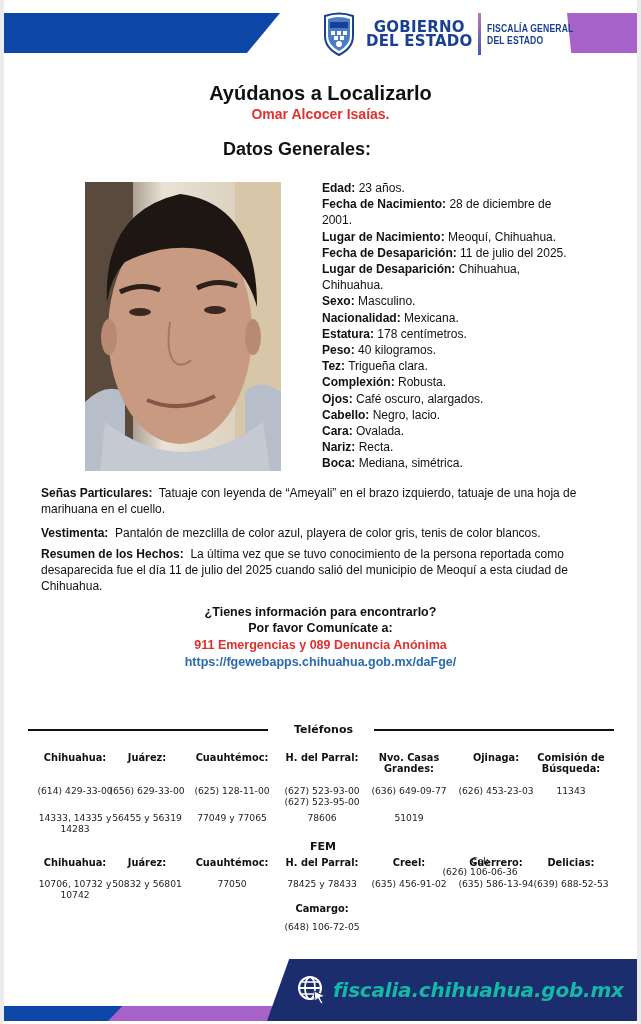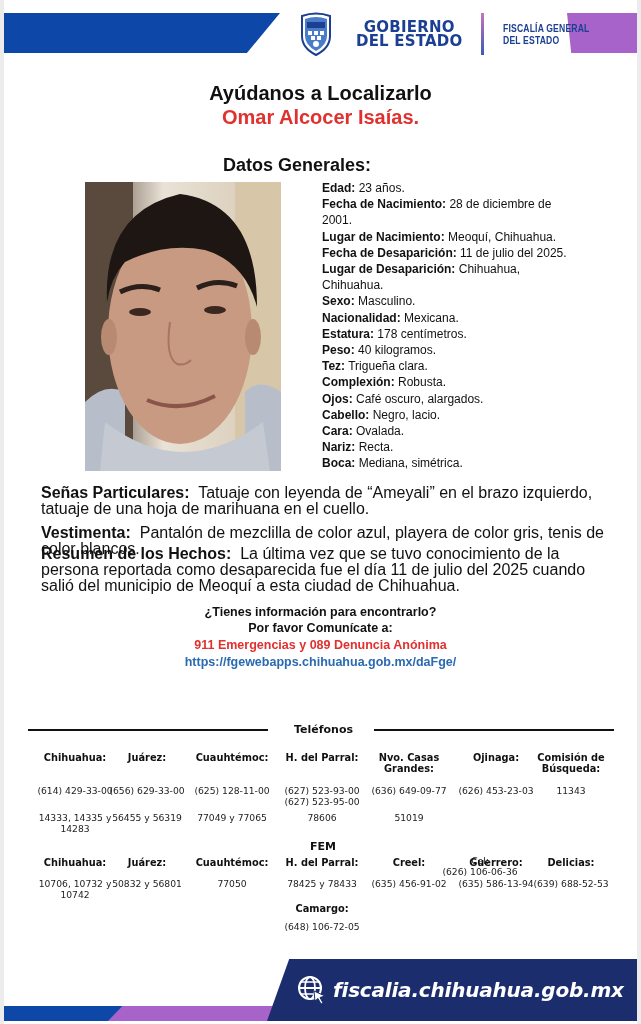--- a/index.html
+++ b/index.html
@@ -5,63 +5,63 @@
   * { box-sizing: border-box; margin: 0; padding: 0; }
   html, body { width: 641px; height: 1024px; background: #ececec; overflow: hidden; }
   body { font-family: "Liberation Sans", sans-serif; color: #111; position: relative; }
   .page { position: absolute; left: 4px; top: 0; width: 633px; height: 1024px; background: #ffffff; }
 
   
   .hdr-blue { position: absolute; left: 0; top: 13px; width: 276px; height: 40px; background: #0d47a8;
               clip-path: polygon(0 0, 100% 0, 88% 100%, 0 100%); }
   .hdr-purple { position: absolute; right: 0; top: 13px; width: 70px; height: 40px; background: #a763c9;
               clip-path: polygon(0 0, 100% 0, 100% 100%, 6% 100%); }
-  .logo { position: absolute; left: 295px; top: 12px; display: flex; align-items: center; gap: 13px; }
+  .logo { position: absolute; left: 318px; top: 12px; display: flex; align-items: center; }
   .shield { width: 34px; height: 44px; }
   .gob { margin-left: 10px; font-family: "DejaVu Sans", sans-serif; font-weight: bold; color: #1b3f92;
          font-size: 15px; line-height: 14px; text-align: center; letter-spacing: 0.2px; }
   .vbar { width: 3px; height: 42px; margin: 0 6px; background: linear-gradient(#c576b8, #3c5bb3); }
   .fisc { font-family: "Liberation Sans", sans-serif; font-weight: bold; font-size: 10.5px; line-height: 12px;
           color: #1b3f92; transform: scaleX(0.82); transform-origin: left center; letter-spacing: 0.2px; }
 
   
   .t1 { position: absolute; top: 82px; left: 0; width: 633px; text-align: center; font-weight: bold; font-size: 20px; }
-  .t2 { position: absolute; top: 106px; left: 0; width: 633px; text-align: center; font-weight: bold; font-size: 20px; color: #e0312f; }
-  .t3 { position: absolute; top: 139px; left: 0; width: 586px; text-align: center; font-weight: bold; font-size: 18px; margin-top: 16px; }
+  .t2 { position: absolute; top: 106px; left: 0; width: 633px; text-align: center; font-weight: bold; font-size: 14px; color: #e0312f; }
+  .t3 { position: absolute; top: 139px; left: 0; width: 586px; text-align: center; font-weight: bold; font-size: 18px; }
 
   
   .photo { position: absolute; left: 81px; top: 182px; width: 196px; height: 289px; overflow: hidden;
            background: linear-gradient(90deg, #4c3d33 0%, #6b5a4c 8%, #e9e2d6 40%, #dcd0bd 80%, #b9a58a 100%); }
   .photo svg { width: 100%; height: 100%; display: block; }
 
   
   .details { position: absolute; left: 318px; top: 180px; width: 260px; font-size: 12px; line-height: 16.2px; }
   .details b { font-weight: bold; }
 
-  .para { position: absolute; left: 37px; width: 570px; font-size: 16px; line-height: 16px; }
+  .para { position: absolute; left: 37px; width: 570px; font-size: 12px; line-height: 16px; }
   .para b { font-weight: bold; }
 
   .cta { position: absolute; left: 0; width: 633px; text-align: center; font-weight: bold; font-size: 12.5px; line-height: 16.5px; }
   .red { color: #e0312f; }
   .link { color: #2a6ab0; }
 
   
   .line { position: absolute; height: 2px; background: #111; }
   .sec-title { position: absolute; font-family: "DejaVu Sans", sans-serif; font-weight: bold; font-size: 11px; }
   .cell { position: absolute; font-family: "DejaVu Sans", sans-serif; font-size: 9.2px; line-height: 11px; text-align: center; color: #222; transform: translateX(-50%); white-space: nowrap; }
   .cell.h { font-weight: bold; font-size: 9.8px; color: #111; }
 
   
   .ft-blue { position: absolute; left: 0; bottom: 3px; width: 120px; height: 15px; background: #0d47a8; }
   .ft-purple { position: absolute; left: 104px; bottom: 3px; width: 180px; height: 15px; background: #a763c9;
                clip-path: polygon(8% 0, 100% 0, 100% 100%, 0 100%); }
   .ft-navy { position: absolute; left: 263px; top: 959px; width: 370px; height: 62px; background: #1c2d6e;
              clip-path: polygon(6% 0, 100% 0, 100% 100%, 0 100%); display: flex; align-items: center; padding-left: 30px; }
   .globe { width: 30px; height: 30px; margin-right: 6px; }
-  .ft-url { color: #ffffff; font-family: "DejaVu Sans", sans-serif; font-weight: bold; font-style: italic; font-size: 20px; letter-spacing: -0.2px; }
+  .ft-url { color: #14b8a6; font-family: "DejaVu Sans", sans-serif; font-weight: bold; font-style: italic; font-size: 20px; letter-spacing: -0.2px; }
 </style>
 </head>
 <body>
 
 <div class="page">
 
   <div class="hdr-blue"></div>
   <div class="hdr-purple"></div>
   <div class="logo">
     <svg class="shield" viewBox="0 0 34 44">

